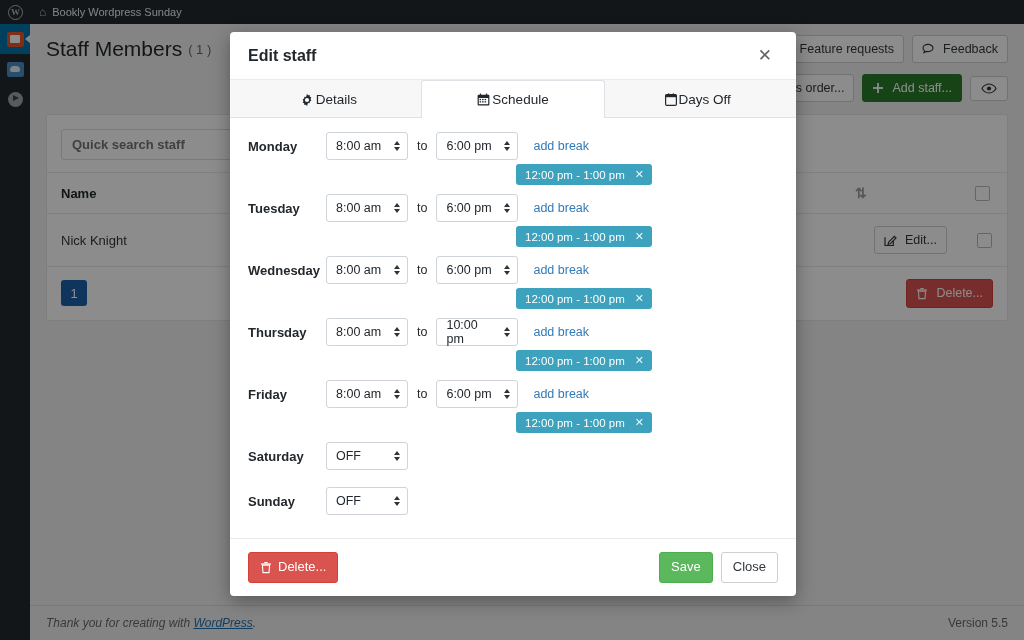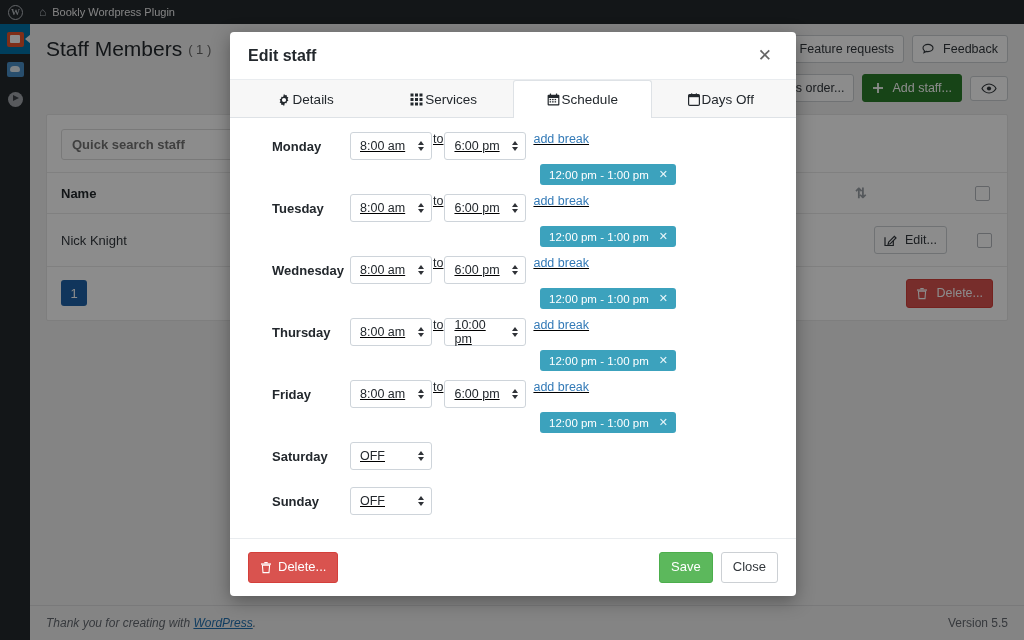--- a/index.html
+++ b/index.html
@@ -227,24 +227,24 @@
   .tab .ticon { display: inline-flex; align-items: center; color: #23282d; }
 
   .modal-body {
     padding: 14px 18px 6px 18px;
     background: #fff;
   }
 
   .day-row { display: flex; align-items: flex-start; margin-bottom: 3px; }
   .day-name {
     width: 78px; font-size: 13px; color: #23282d; font-weight: bold;
-    padding-top: 7px; flex: none; margin-left: 24px;
+    padding-top: 7px; flex: none;
   }
   .day-ctl { display: flex; align-items: flex-start; flex-wrap: wrap; gap: 0; flex: 1; }
-  .ctl-line { display: flex; gap: 1px; width: 100%; text-decoration: underline; }
+  .ctl-line { display: flex; align-items: center; gap: 9px; width: 100%; }
   .sel {
     position: relative;
     width: 82px; height: 28px;
     border: 1px solid #ced4da; border-radius: 3px; background: #fff;
     display: flex; align-items: center;
     padding: 0 22px 0 9px;
     font-size: 12.5px; color: #23282d;
     cursor: pointer;
   }
   .sel .steppers {
@@ -284,21 +284,21 @@
 </style>
 </head>
 <body>
 
 <div id="wpadminbar">
   <div class="ab-item">
     <span class="wp-logo-glyph">W</span>
   </div>
   <div class="ab-item">
     <span class="home-glyph">⌂</span>
-    <span class="ab-label">Bookly Wordpress Plugin</span>
+    <span class="ab-label">Bookly Wordpress Sunday</span>
   </div>
 </div>
 
 <div id="adminmenu">
   <div class="menu-item current">
     <span class="icon-box icon-bookly">
         <i></i>
       </span>
     <span class="menu-arrow"></span>
   </div>
@@ -432,38 +432,20 @@
   <div class="tabs">
     <div class="tab">
       <span class="ticon">
         <svg width="14" height="14" viewBox="0 0 14 14">
           <path d="M7 .8l.9 1.5 1.7-.3.3 1.7 1.5.9-.9 1.5.9 1.5-1.5.9-.3 1.7-1.7-.3L7 13.2l-.9-1.5-1.7.3-.3-1.7-1.5-.9.9-1.5-.9-1.5 1.5-.9.3-1.7 1.7.3z" fill="#23282d"></path>
           <circle cx="7" cy="7" r="2.1" fill="#fff"></circle>
         </svg>
       </span>
       <span>Details</span>
     </div>
-    <div class="tab">
-      <span class="ticon">
-        <svg width="13" height="13" viewBox="0 0 13 13">
-          <g fill="#23282d">
-            <rect x="0.5" y="0.5" width="3" height="3"></rect>
-              <rect x="5" y="0.5" width="3" height="3"></rect>
-              <rect x="9.5" y="0.5" width="3" height="3"></rect>
-            <rect x="0.5" y="5" width="3" height="3"></rect>
-              <rect x="5" y="5" width="3" height="3"></rect>
-              <rect x="9.5" y="5" width="3" height="3"></rect>
-            <rect x="0.5" y="9.5" width="3" height="3"></rect>
-              <rect x="5" y="9.5" width="3" height="3"></rect>
-              <rect x="9.5" y="9.5" width="3" height="3"></rect>
-          </g>
-        </svg>
-      </span>
-      <span>Services</span>
-    </div>
     <div class="tab active">
       <span class="ticon">
         <svg width="13" height="13" viewBox="0 0 13 13">
           <rect x="0.6" y="1.8" width="11.8" height="10.6" rx="1" fill="#23282d"></rect>
           <rect x="1.8" y="5" width="9.4" height="6.2" fill="#fff"></rect>
           <g fill="#23282d">
             <rect x="2.6" y="5.9" width="1.5" height="1.3"></rect>
               <rect x="5.1" y="5.9" width="1.5" height="1.3"></rect>
               <rect x="7.6" y="5.9" width="1.5" height="1.3"></rect>
             <rect x="2.6" y="8.2" width="1.5" height="1.3"></rect>

